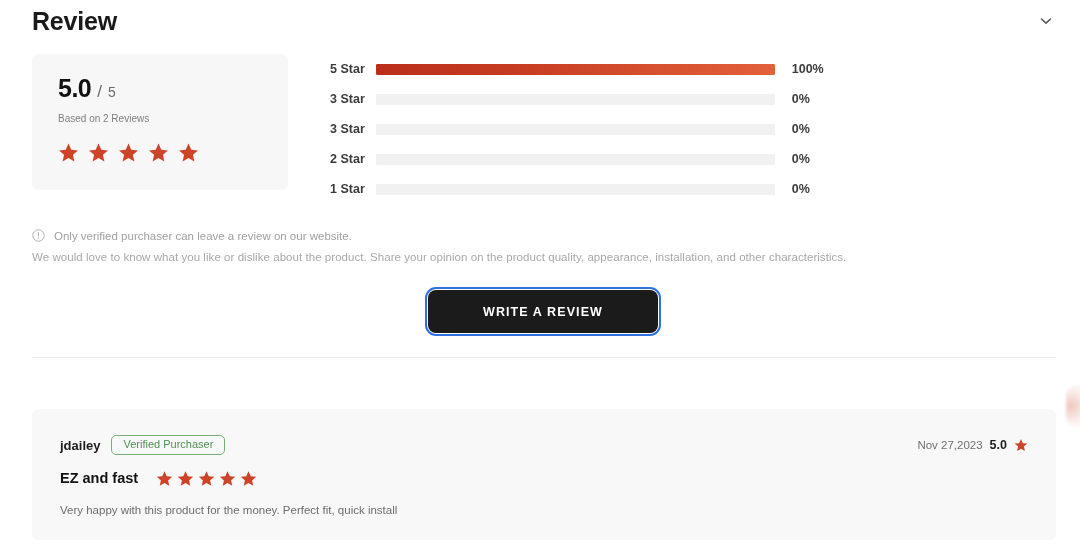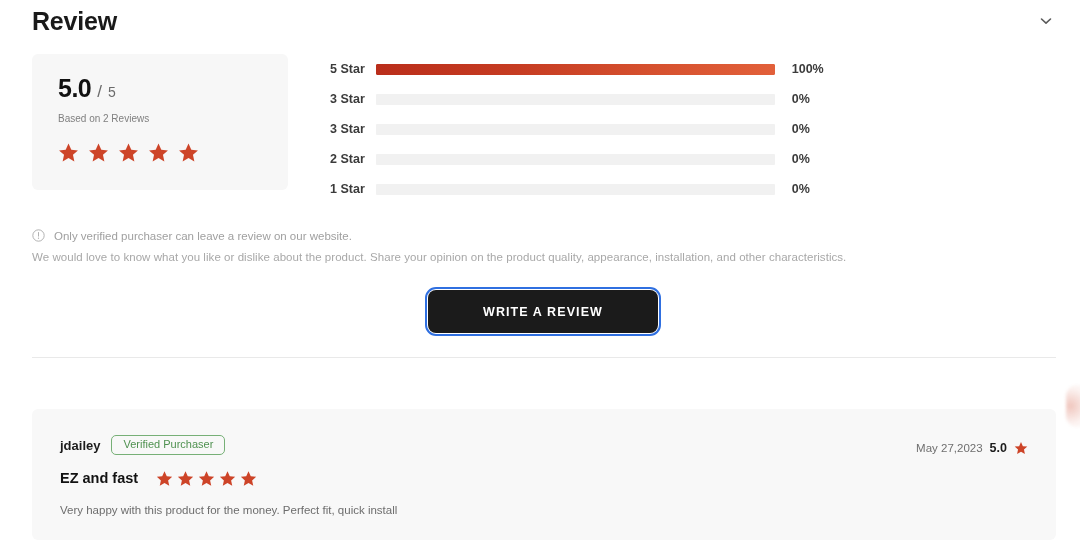--- a/index.html
+++ b/index.html
@@ -192,21 +192,21 @@
     left: 32px;
     top: 409px;
     width: 1024px;
     height: 131px;
     background: #f8f8f8;
     border-radius: 6px;
     padding: 26px 28px 0 28px;
   }
   .review-top {
     display: flex;
-    align-items: flex-end;
+    align-items: center;
     justify-content: space-between;
     height: 20px;
   }
   .reviewer-block { display: flex; align-items: center; gap: 11px; }
   .reviewer-name {
     font-size: 13px;
     font-weight: 700;
     color: #1c1c1c;
   }
   .verified-badge {
@@ -367,21 +367,21 @@
   <div class="divider"></div>
 
   <div id="review-list">
       <div class="review-card">
         <div class="review-top">
           <div class="reviewer-block">
             <span class="reviewer-name">jdailey</span>
             <span class="verified-badge">Verified Purchaser</span>
           </div>
           <div class="review-meta">
-            <span class="review-date">May 27,2023</span>
+            <span class="review-date">Nov 27,2023</span>
             <span class="review-score">5.0</span>
             <span class="star">
               <svg viewBox="0 0 24 24" aria-hidden="true">
                 <path d="M12 1.8l3.2 7.0 7.6.8-5.7 5.1 1.6 7.5L12 18.4 5.3 22.2l1.6-7.5L1.2 9.6l7.6-.8z"></path>
               </svg>
             </span>
           </div>
         </div>
         <div class="review-headline-row">
           <span class="review-headline">EZ and fast</span>

